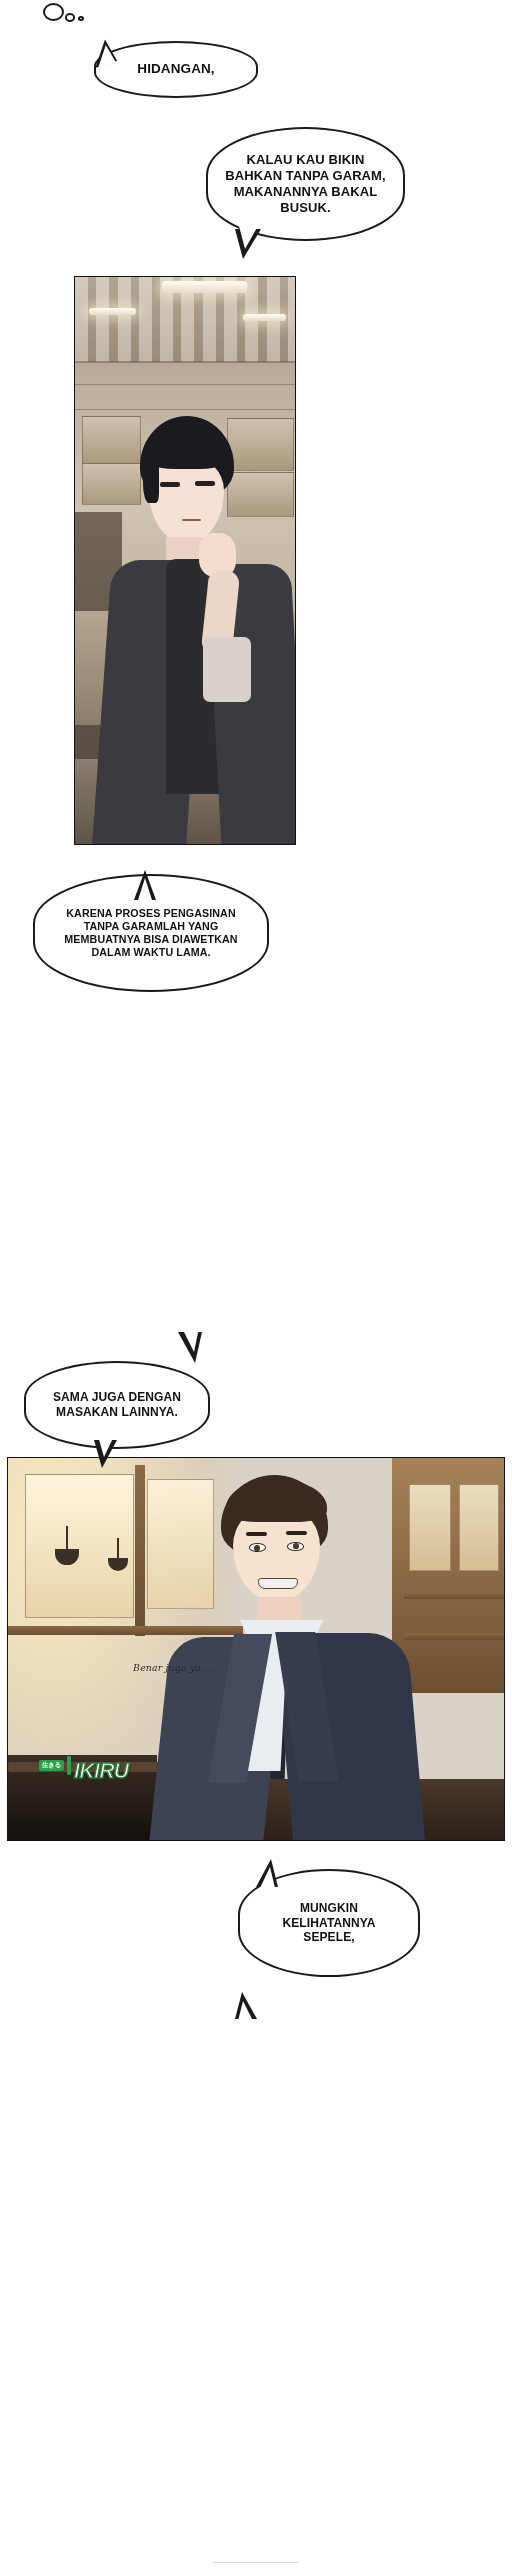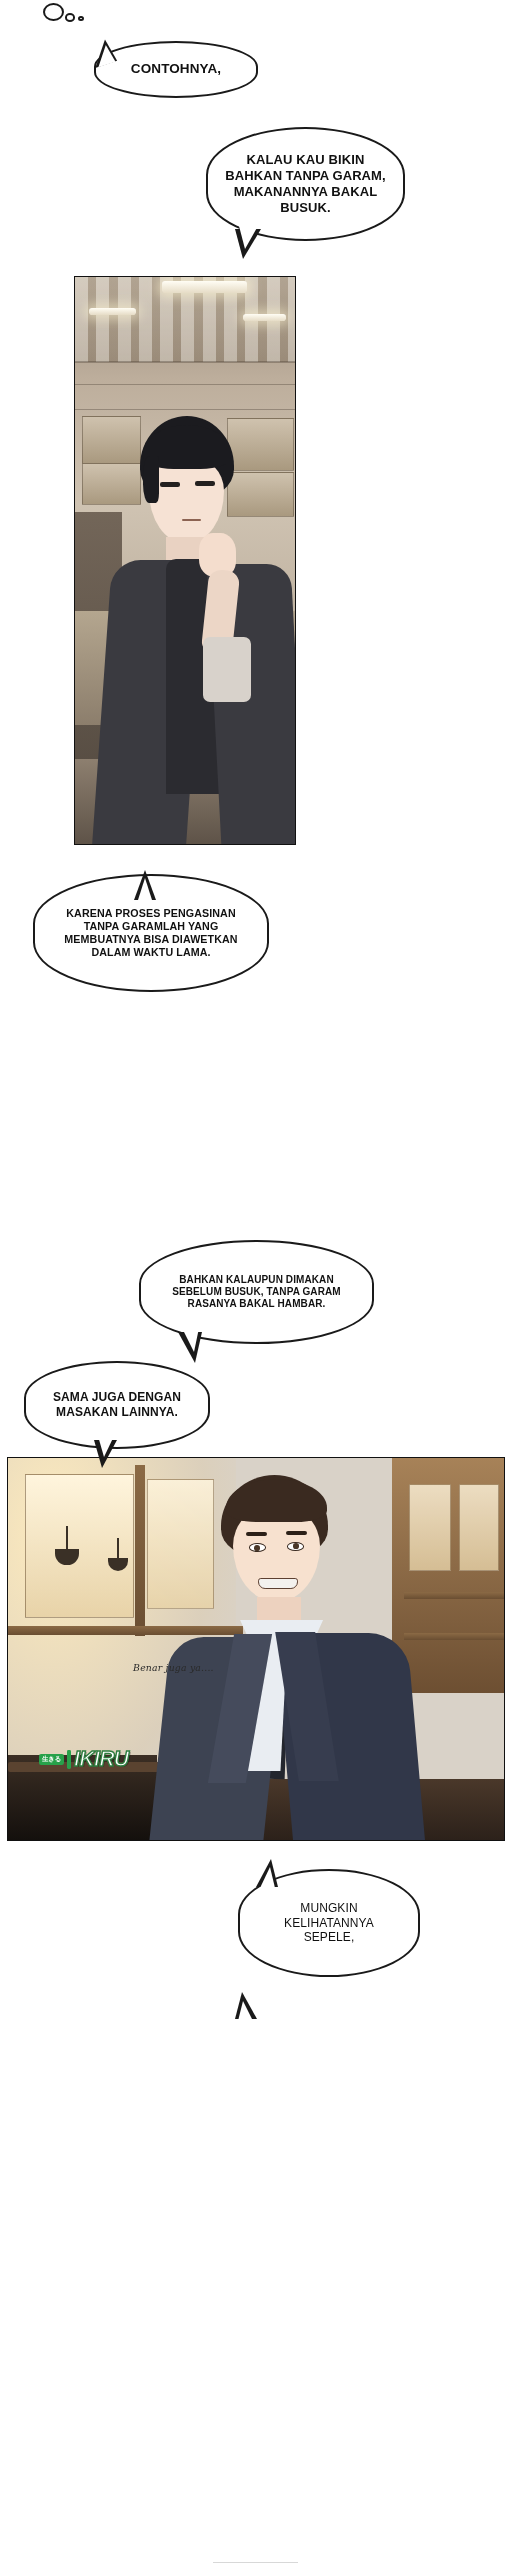--- a/index.html
+++ b/index.html
@@ -171,40 +171,41 @@
     padding:2.1px 2.8px; border-radius:2.1px; line-height:1;
     font-family:"Liberation Sans", sans-serif;
   }
   .wm-text {
     font-family:"Liberation Sans", sans-serif;
     font-weight:bold; font-style:italic;
     font-size:21.3px; color:#ffffff;
     -webkit-text-stroke: 1.4px #2d7d3f;
     text-shadow: 1.4px 1.4px 0 rgba(0,0,0,.25);
     letter-spacing:-0.7px;
+    margin-top:12px;
   }
   .wm-bar {
     width:4.3px; height:18.5px; background:#27a14a; border-radius:1.4px;
   }
   .footer-line {
     position:absolute; left:213px; top:2562px; width:85px; height:1.4px;
     background:#d8d8d8;
   }
 </style>
 </head>
 <body>
 
 <div class="page">
 
   <div class="dot" style="left:43px; top:2.8px; width:21.3px; height:18.5px;"></div>
   <div class="dot" style="left:65px; top:13px; width:10px; height:8.5px;"></div>
   <div class="dot" style="left:78px; top:15.7px; width:6.4px; height:5.7px;"></div>
 
   <div class="bubble" style="left:94px; top:41px; width:164px; height:57px; font-size:13.5px; font-weight:bold; border-radius:50%/45%;">
-    <span>CONTOHNYA,</span>
+    <span>HIDANGAN,</span>
   </div>
 
   <div class="tail" style="left:91px; top:41px; border-left:18.5px solid transparent; border-right:5.7px solid transparent; border-bottom:24px solid #1a1a1a; transform:rotate(-18deg);"></div>
   <div class="tail" style="left:95px; top:46px; border-left:14.2px solid transparent; border-right:4.3px solid transparent; border-bottom:19px solid #ffffff; transform:rotate(-18deg);"></div>
 
   <div class="bubble" style="left:206px; top:127px; width:199px; height:114px; font-size:13px; font-weight:bold;">
     <span>KALAU KAU BIKIN
 BAHKAN TANPA GARAM,
 MAKANANNYA BAKAL
 BUSUK.</span>
@@ -257,25 +258,20 @@
 
   <div class="bubble" style="left:33px; top:874px; width:236px; height:118px; font-size:10.7px; font-weight:bold;">
     <span>KARENA PROSES PENGASINAN
 TANPA GARAMLAH YANG
 MEMBUATNYA BISA DIAWETKAN
 DALAM WAKTU LAMA.</span>
   </div>
   <div class="tail" style="left:134px; top:870px; border-left:11.4px solid transparent; border-right:11.4px solid transparent; border-bottom:30px solid #1a1a1a;"></div>
   <div class="tail" style="left:138px; top:878px; border-left:7.8px solid transparent; border-right:7.8px solid transparent; border-bottom:22px solid #ffffff;"></div>
 
-  <div class="bubble" style="left:139px; top:1240px; width:235px; height:104px; font-size:10px; font-weight:bold;">
-    <span>BAHKAN KALAUPUN DIMAKAN
-SEBELUM BUSUK, TANPA GARAM
-RASANYA BAKAL HAMBAR.</span>
-  </div>
   <div class="tail" style="left:178px; top:1332px; border-left:17px solid transparent; border-right:7.1px solid transparent; border-top:31px solid #1a1a1a;"></div>
   <div class="tail" style="left:182px; top:1328px; border-left:12px solid transparent; border-right:5px solid transparent; border-top:24px solid #ffffff;"></div>
 
   <div class="bubble" style="left:24px; top:1361px; width:186px; height:88px; font-size:12px; font-weight:bold;">
     <span>SAMA JUGA DENGAN
 MASAKAN LAINNYA.</span>
   </div>
   <div class="tail" style="left:94px; top:1440px; border-left:8.5px solid transparent; border-right:15.7px solid transparent; border-top:28.5px solid #1a1a1a;"></div>
   <div class="tail" style="left:98px; top:1436px; border-left:6.4px solid transparent; border-right:10.7px solid transparent; border-top:21.3px solid #ffffff;"></div>
 
@@ -327,21 +323,21 @@
 
     <div class="handwrite" style="left:125px; top:204px;">Benar juga ya....</div>
 
     <div class="wm" style="left:31px; top:289px;">
       <span class="wm-badge">生きる</span>
       <span class="wm-bar"></span>
       <span class="wm-text">IKIRU</span>
     </div>
   </div>
 
-  <div class="bubble" style="left:238px; top:1869px; width:182px; height:108px; font-size:12px; font-weight:normal;">
+  <div class="bubble" style="left:238px; top:1869px; width:182px; height:108px; font-size:12px; font-weight:bold;">
     <span>MUNGKIN
 KELIHATANNYA
 SEPELE,</span>
   </div>
   <div class="tail" style="left:256px; top:1859px; border-left:15.7px solid transparent; border-right:7.1px solid transparent; border-bottom:28.5px solid #1a1a1a;"></div>
   <div class="tail" style="left:260px; top:1867px; border-left:10.7px solid transparent; border-right:5px solid transparent; border-bottom:21.3px solid #ffffff;"></div>
 
   <div class="tail" style="left:235px; top:1992px; border-left:7.1px solid transparent; border-right:15.7px solid transparent; border-bottom:27px solid #1a1a1a;"></div>
   <div class="tail" style="left:238px; top:2001px; border-left:5px solid transparent; border-right:10.7px solid transparent; border-bottom:20px solid #ffffff;"></div>
 

